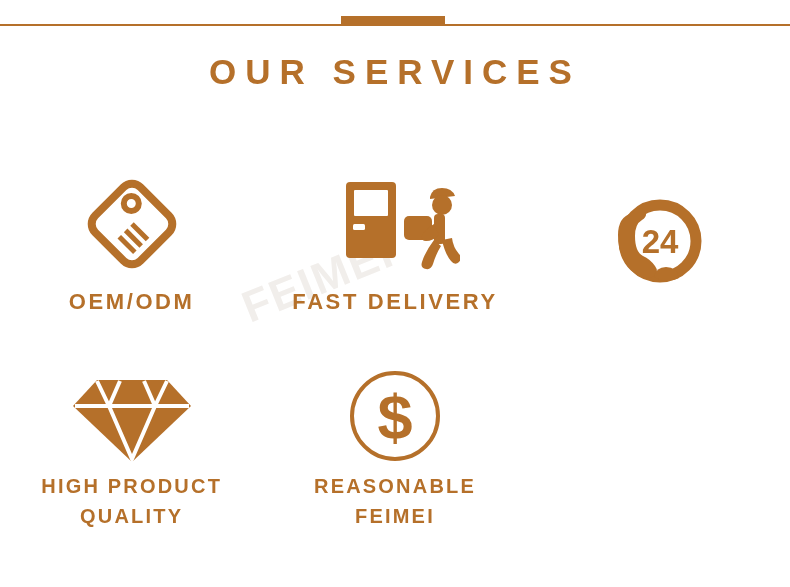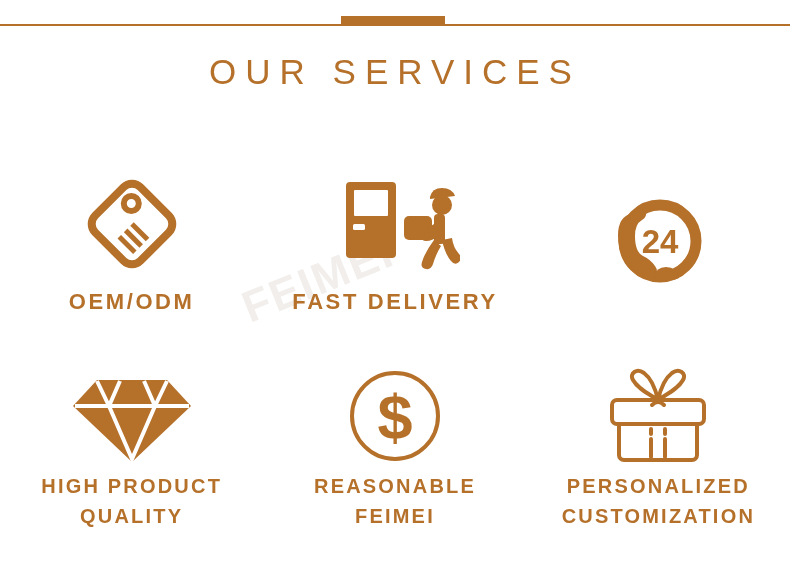--- a/index.html
+++ b/index.html
@@ -40,21 +40,21 @@
     background: #b5702a;
   }
   .page-title {
     position: absolute;
     left: 0;
     top: 50px;
     width: 790px;
     text-align: center;
     color: #b5702a;
     font-size: 35px;
-    font-weight: normal;
+    font-weight: bold;
     letter-spacing: 9px;
     line-height: 44px;
     white-space: nowrap;
   }
 
   
   .watermark {
     position: absolute;
     left: 235px;
     top: 286px;
@@ -205,37 +205,15 @@
       <div class="icon-wrap">
         <svg width="100" height="98" viewBox="0 0 100 98" aria-hidden="true">
           <circle cx="50" cy="49" r="43" fill="none" stroke="#b5702a" stroke-width="4"></circle>
           <text x="50" y="72" text-anchor="middle" font-family="Liberation Sans, sans-serif" font-size="63" font-weight="bold" fill="#b5702a">$</text>
         </svg>
       </div>
       <div class="cell-label">REASONABLE
 FEIMEI</div>
     </div>
 
-    <div class="cell row2">
-      <div class="icon-wrap">
-        <svg width="112" height="98" viewBox="0 0 112 98" aria-hidden="true">
-          <g fill="none" stroke="#b5702a" stroke-width="4" stroke-linejoin="round" stroke-linecap="round">
-
-            <path d="M56 33 C47 27 36 22 31 13 C27 6 35 1 42 6 C50 12 54 24 56 33 Z"></path>
-            <path d="M56 33 C65 27 76 22 81 13 C85 6 77 1 70 6 C62 12 58 24 56 33 Z"></path>
-
-            <path d="M50 38 q6 -6 12 0"></path>
-
-            <rect x="10" y="33" width="92" height="24" rx="5" ry="5"></rect>
-
-            <path d="M17 57 v31 a5 5 0 0 0 5 5 h68 a5 5 0 0 0 5 -5 V57"></path>
-
-            <path d="M49 62 v5 M49 72 v18"></path>
-            <path d="M63 62 v5 M63 72 v18"></path>
-          </g>
-        </svg>
-      </div>
-      <div class="cell-label">PERSONALIZED
-CUSTOMIZATION</div>
-    </div>
 
   </div>
 </div>
 
 </body></html>

